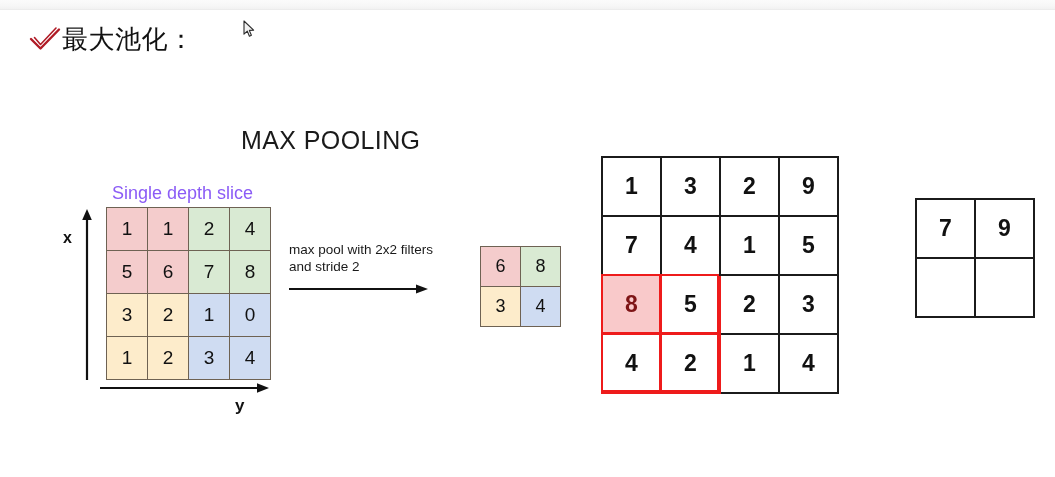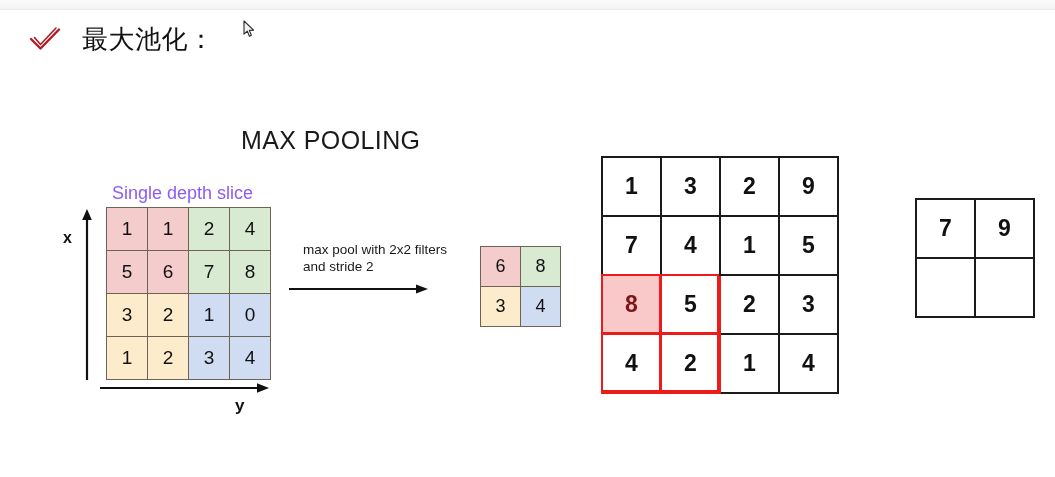--- a/index.html
+++ b/index.html
@@ -34,21 +34,21 @@
     align-items: center;
   }
   #check-icon {
     width: 34px; height: 30px;
     display: block;
   }
   #heading-text {
     font-size: 26px;
     font-weight: 400;
     color: #121212;
-    margin-left: 20px;
+    margin-left: 0;
     letter-spacing: 0.5px;
     white-space: nowrap;
     font-family: "DejaVu Sans", "Liberation Sans", sans-serif;
   }
 
   
   #mouse-cursor {
     position: absolute;
     left: 243px; top: 20px;
     width: 12px; height: 18px;
@@ -121,21 +121,21 @@
     padding: 0;
   }
   td.c-pink   { background: #f4cccc; }
   td.c-green  { background: #d9ead3; }
   td.c-yellow { background: #fdeccb; }
   td.c-blue   { background: #cfdcf2; }
 
   
   #pool-note {
     position: absolute;
-    left: 303px; top: 241px;
+    left: 289px; top: 241px;
     font-size: 13.5px;
     line-height: 17px;
     color: #1a1a1a;
     white-space: pre-line;
   }
   #pool-arrow {
     position: absolute;
     left: 289px; top: 282px;
     width: 140px; height: 14px;
   }

